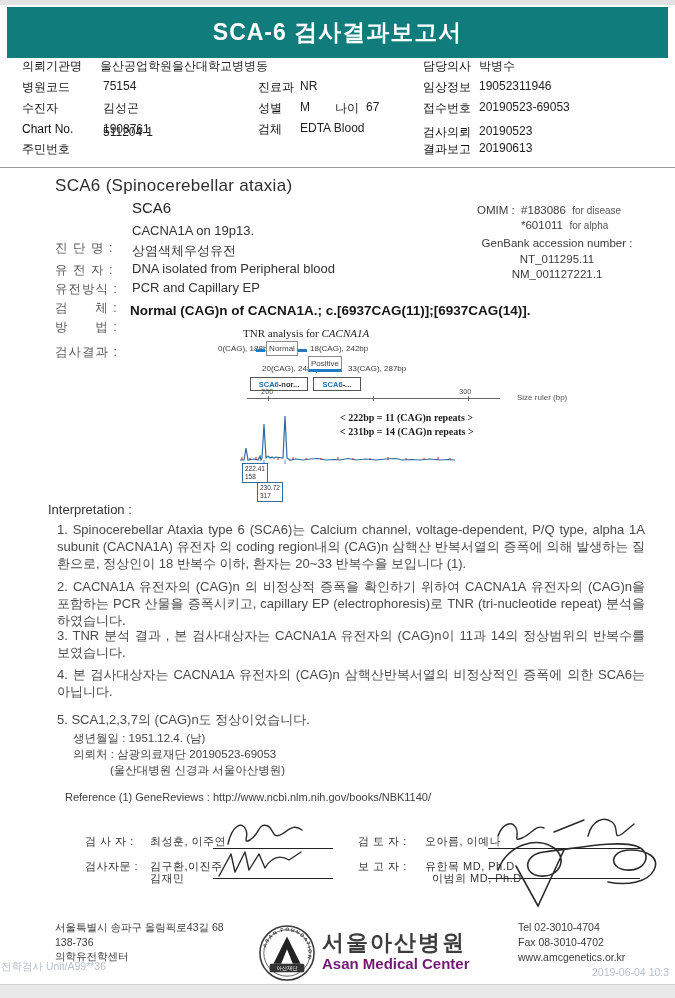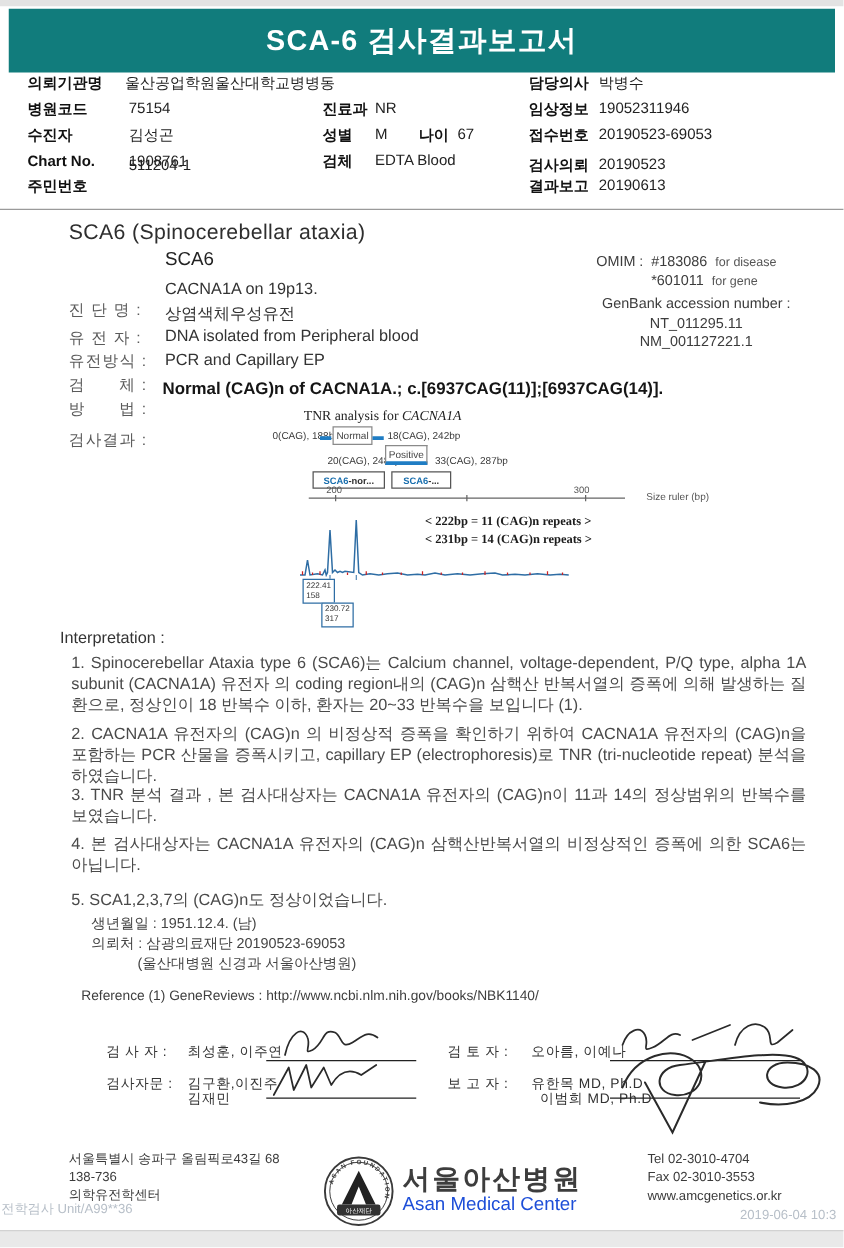--- a/index.html
+++ b/index.html
@@ -7,21 +7,21 @@
         font-family:"Liberation Sans",sans-serif;color:#333;}
   .abs{position:absolute;}
   
   .strip-top{left:0;top:0;width:675px;height:5px;background:#e3e3e3;}
   .strip-bottom{left:0;top:984px;width:675px;height:14px;background:#e9e9e9;border-top:1px solid #d2d2d2;}
   
   .titlebar{left:7px;top:7px;width:661px;height:51px;background:#117c7c;color:#fff;
             display:flex;align-items:center;justify-content:center;
             font-size:23px;font-weight:bold;letter-spacing:1px;}
   
-  .lab{font-weight:bold;color:#111;font-size:12px;}
+  .lab{font-weight:normal;color:#111;font-size:12px;}
   .val{color:#222;font-size:12px;}
   .divider{left:0;top:167px;width:675px;height:0;border-top:1px solid #9a9a9a;}
   
   .test-title{font-size:17px;color:#2e2e2e;letter-spacing:.3px;}
   .rowlab{color:#5a5a5a;font-size:12.5px;letter-spacing:1px;margin-top:38px;}
   .rowval{color:#333;font-size:13px;}
   .diagval{font-size:15px;color:#222;}
   .omim{font-size:11.5px;color:#3c3c3c;line-height:1.3;}
   .omim .small{font-size:10px;color:#555;}
   .genbank{font-size:11.5px;color:#3c3c3c;line-height:1.35;text-align:center;}
@@ -47,21 +47,21 @@
   .interp-title{font-size:13px;color:#333;}
   .para{font-size:13px;color:#4a4a4a;line-height:1.32;width:588px;text-align:justify;}
   .extra-line{font-size:11.5px;color:#444;}
   .ref-line{font-size:11px;color:#3e3e3e;}
   
   .sig-lab{font-size:11px;color:#333;letter-spacing:.5px;white-space:nowrap;}
   .sig-line{border-top:1.5px solid #222;height:0;}
   
   .addr{font-size:10.5px;color:#3b3b3b;line-height:1.4;}
   .hosp-kr{font-size:22px;font-weight:bold;color:#3d3d3d;letter-spacing:2px;}
-  .hosp-en{font-size:15px;font-weight:normal;color:#1d4ed8;}
+  .hosp-en{font-size:15px;font-weight:bold;color:#701a75;}
   .contact{font-size:10.5px;color:#3b3b3b;line-height:1.45;}
   .faint{font-size:10.5px;color:#b7bfc8;}
 </style>
 </head>
 <body>
 
 <div class="page">
 
   <div class="abs strip-top"></div>
 
@@ -122,21 +122,21 @@
     <span class="abs rowval" style="left:132px;top:261px">DNA isolated from  Peripheral blood</span>
 
     <span class="abs rowlab" style="left:55px;top:281px;white-space:pre">방      법 :</span>
     <span class="abs rowval" style="left:132px;top:280px">PCR and Capillary EP</span>
 
     <div class="abs omim" style="left:477px;top:203px">
       <span>OMIM :</span>&nbsp;
       <span>#183086</span>&nbsp;
       <span class="small">for disease</span><br>
       <span style="padding-left:44px">*601011</span>&nbsp;
-      <span class="small">for gene</span>
+      <span class="small">for alpha</span>
     </div>
     <div class="abs genbank" style="left:462px;top:236px;width:190px">
       <span>GenBank accession number :</span><br>
       <span>NT_011295.11</span><br>
       <span>NM_001127221.1</span>
     </div>
 
     <span class="abs rowlab" style="left:55px;top:306px">검사결과 :</span>
     <span class="abs resultval" style="left:130px;top:303px">Normal (CAG)n of CACNA1A.; c.[6937CAG(11)];[6937CAG(14)].</span>
   </div>
@@ -264,21 +264,21 @@
       <path d="M30,13 L44,41 L36,41 L30,26 L24,41 L16,41 Z" fill="#222"></path>
       <rect x="12" y="41" width="36" height="9" rx="2" fill="#333"></rect>
       <text x="30" y="48" text-anchor="middle" font-size="5.5" fill="#fff" font-family="Liberation Sans, sans-serif">아산재단</text>
     </svg>
 
     <div class="abs hosp-kr" style="left:322px;top:928px">서울아산병원</div>
     <div class="abs hosp-en" style="left:322px;top:955px">Asan Medical Center</div>
 
     <div class="abs contact" style="left:518px;top:920px">
       <span>Tel  02-3010-4704</span><br>
-      <span>Fax 02-3010-3553</span><br>
+      <span>Fax 08-3010-4702</span><br>
       <span>www.amcgenetics.or.kr</span>
     </div>
 
     <div class="abs faint" style="left:1px;top:960px">전학검사 Unit/A99**36</div>
     <div class="abs faint" style="left:592px;top:966px">2019-06-04 10:3</div>
   </div>
 
   <div class="abs strip-bottom"></div>
 </div>
 

